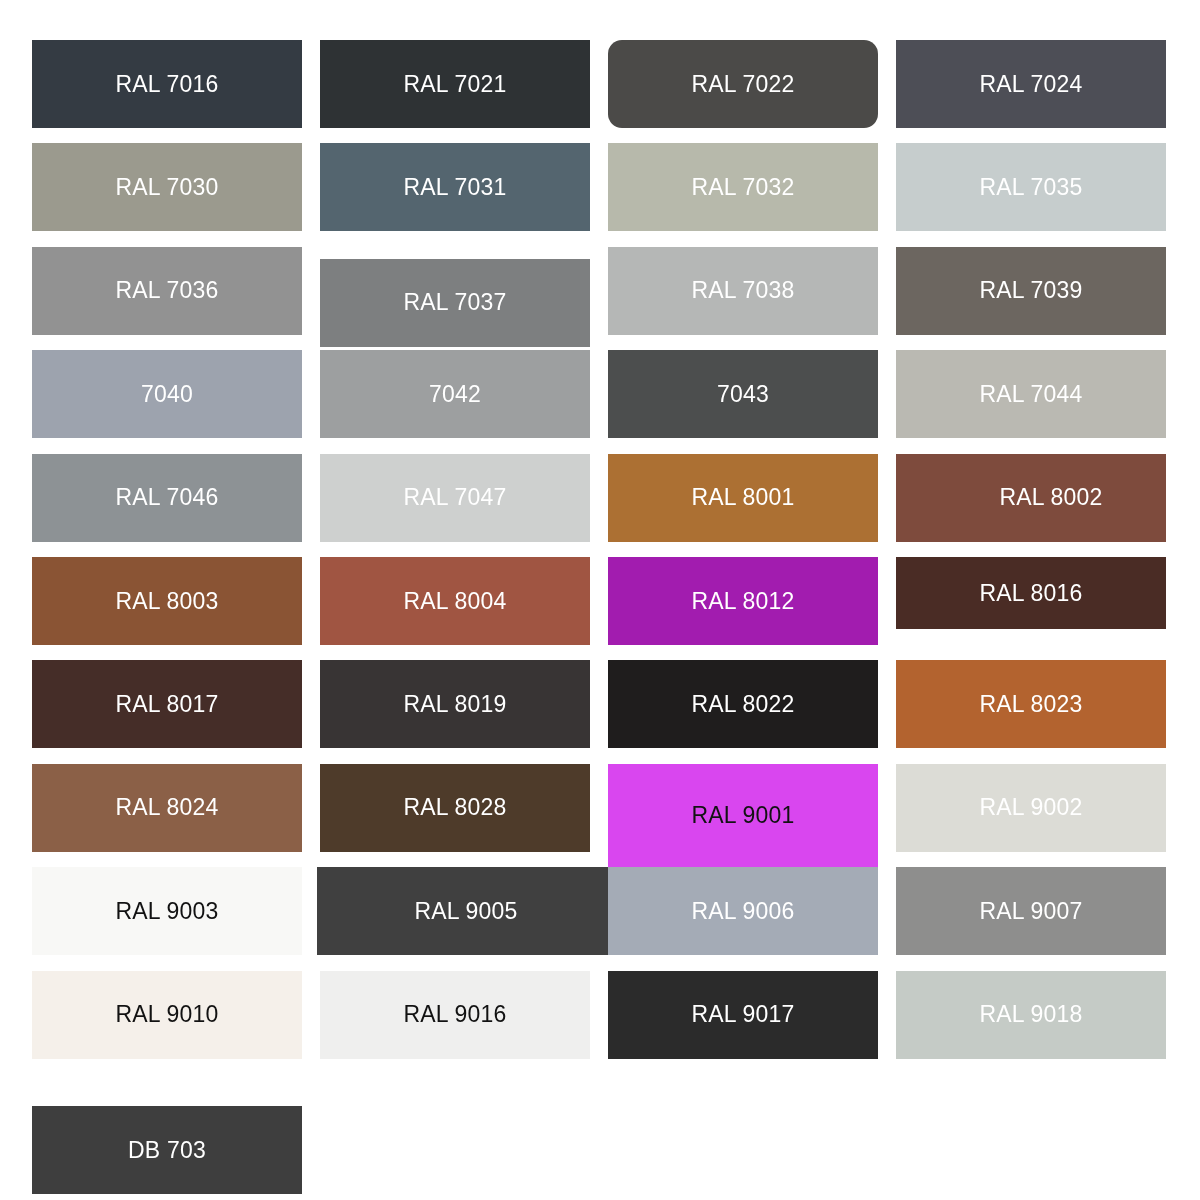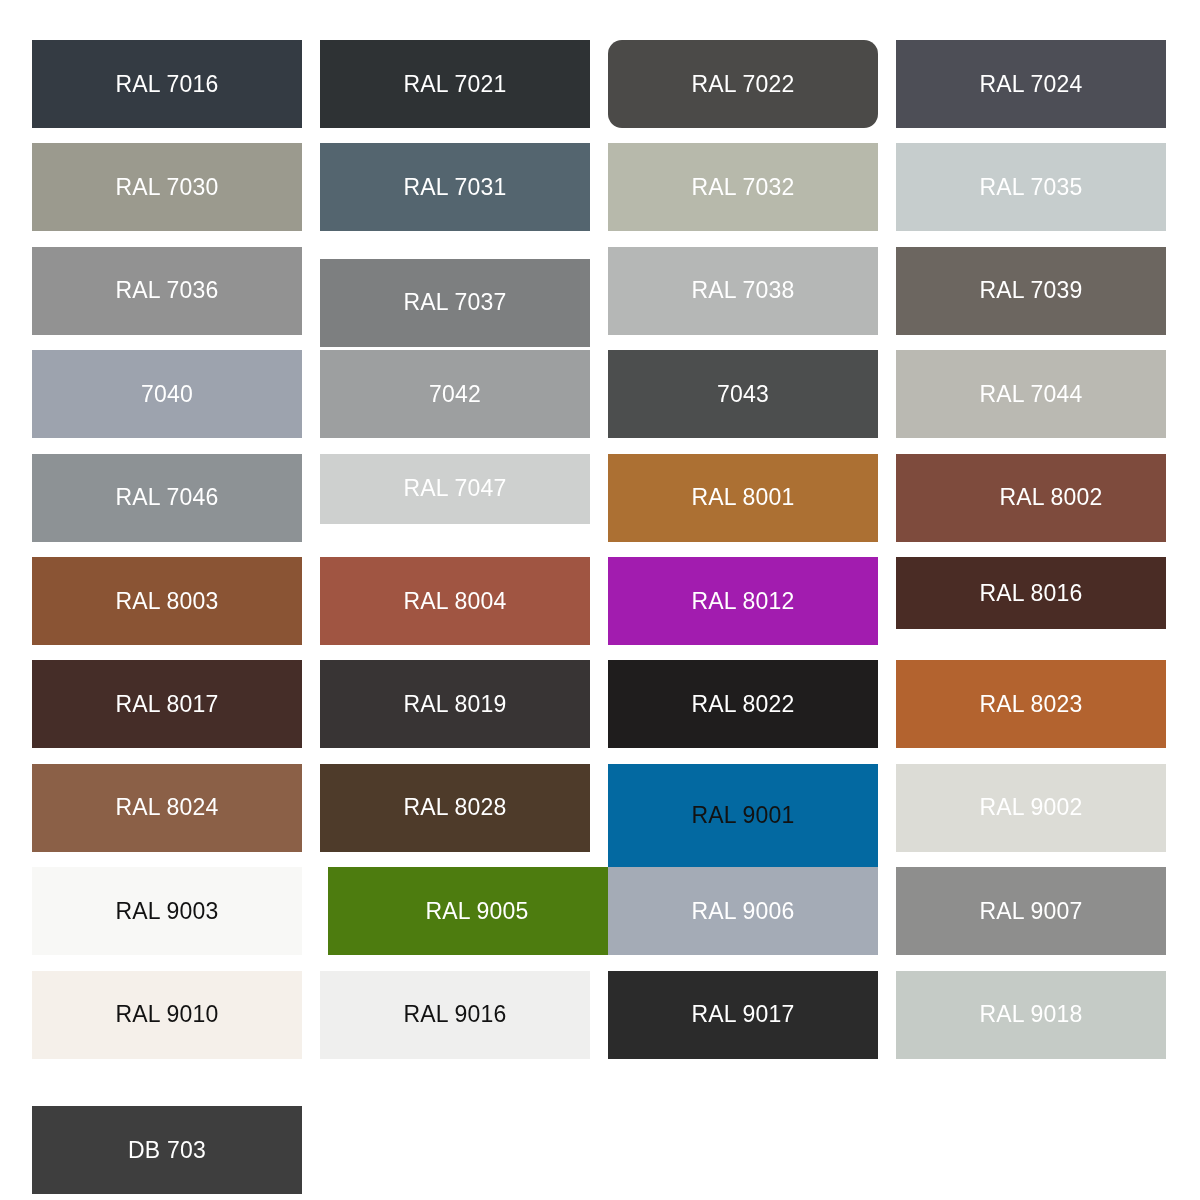--- a/index.html
+++ b/index.html
@@ -88,21 +88,21 @@
     </div>
     <div class="swatch light-text" style="left: 608px; top: 350.2px; width: 270px; height: 88px; background-color: rgb(76, 78, 78);">
       <span class="swatch-label">7043</span>
     </div>
     <div class="swatch light-text" style="left: 896px; top: 350.2px; width: 270px; height: 88px; background-color: rgb(186, 185, 178);">
       <span class="swatch-label">RAL 7044</span>
     </div>
     <div class="swatch light-text" style="left: 32px; top: 453.6px; width: 270px; height: 88px; background-color: rgb(141, 146, 149);">
       <span class="swatch-label">RAL 7046</span>
     </div>
-    <div class="swatch light-text" style="left: 320px; top: 453.6px; width: 270px; height: 70px; background-color: rgb(206, 208, 207);">
+    <div class="swatch light-text" style="left: 320px; top: 453.6px; width: 270px; height: 88px; background-color: rgb(206, 208, 207);">
       <span class="swatch-label">RAL 7047</span>
     </div>
     <div class="swatch light-text" style="left: 608px; top: 453.6px; width: 270px; height: 88px; background-color: rgb(172, 112, 51);">
       <span class="swatch-label">RAL 8001</span>
     </div>
     <div class="swatch light-text" style="left: 896px; top: 453.6px; width: 270px; height: 88px; background-color: rgb(126, 75, 61); padding-left: 40px;">
       <span class="swatch-label">RAL 8002</span>
     </div>
     <div class="swatch light-text" style="left: 32px; top: 557px; width: 270px; height: 88px; background-color: rgb(138, 84, 52);">
       <span class="swatch-label">RAL 8003</span>
@@ -127,30 +127,30 @@
     </div>
     <div class="swatch light-text" style="left: 896px; top: 660.4px; width: 270px; height: 88px; background-color: rgb(179, 99, 47);">
       <span class="swatch-label">RAL 8023</span>
     </div>
     <div class="swatch light-text" style="left: 32px; top: 763.8px; width: 270px; height: 88px; background-color: rgb(139, 96, 71);">
       <span class="swatch-label">RAL 8024</span>
     </div>
     <div class="swatch light-text" style="left: 320px; top: 763.8px; width: 270px; height: 88px; background-color: rgb(78, 59, 42);">
       <span class="swatch-label">RAL 8028</span>
     </div>
-    <div class="swatch dark-text" style="left: 608px; top: 763.8px; width: 270px; height: 104px; background-color: #0369a1;">
+    <div class="swatch dark-text" style="left: 608px; top: 763.8px; width: 270px; height: 104px; background-color: #d946ef;">
       <span class="swatch-label">RAL 9001</span>
     </div>
     <div class="swatch light-text" style="left: 896px; top: 763.8px; width: 270px; height: 88px; background-color: rgb(220, 220, 214);">
       <span class="swatch-label">RAL 9002</span>
     </div>
     <div class="swatch dark-text" style="left: 32px; top: 867.2px; width: 270px; height: 88px; background-color: rgb(248, 248, 246);">
       <span class="swatch-label">RAL 9003</span>
     </div>
-    <div class="swatch light-text" style="left: 328px; top: 867.2px; width: 298px; height: 88px; background-color: #4d7c0f;">
+    <div class="swatch light-text" style="left: 317px; top: 867.2px; width: 298px; height: 88px; background-color: #404040;">
       <span class="swatch-label">RAL 9005</span>
     </div>
     <div class="swatch light-text" style="left: 608px; top: 867.2px; width: 270px; height: 88px; background-color: rgb(164, 171, 182);">
       <span class="swatch-label">RAL 9006</span>
     </div>
     <div class="swatch light-text" style="left: 896px; top: 867.2px; width: 270px; height: 88px; background-color: rgb(142, 142, 141);">
       <span class="swatch-label">RAL 9007</span>
     </div>
     <div class="swatch dark-text" style="left: 32px; top: 970.6px; width: 270px; height: 88px; background-color: rgb(245, 240, 234);">
       <span class="swatch-label">RAL 9010</span>

